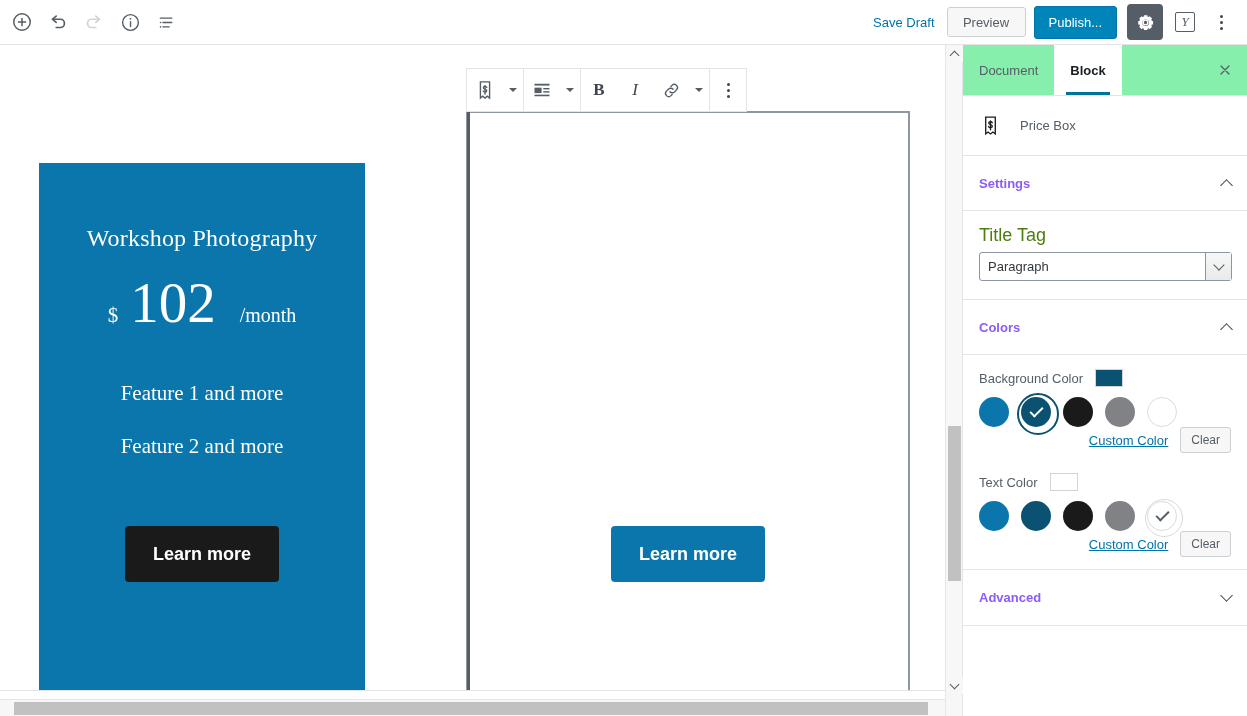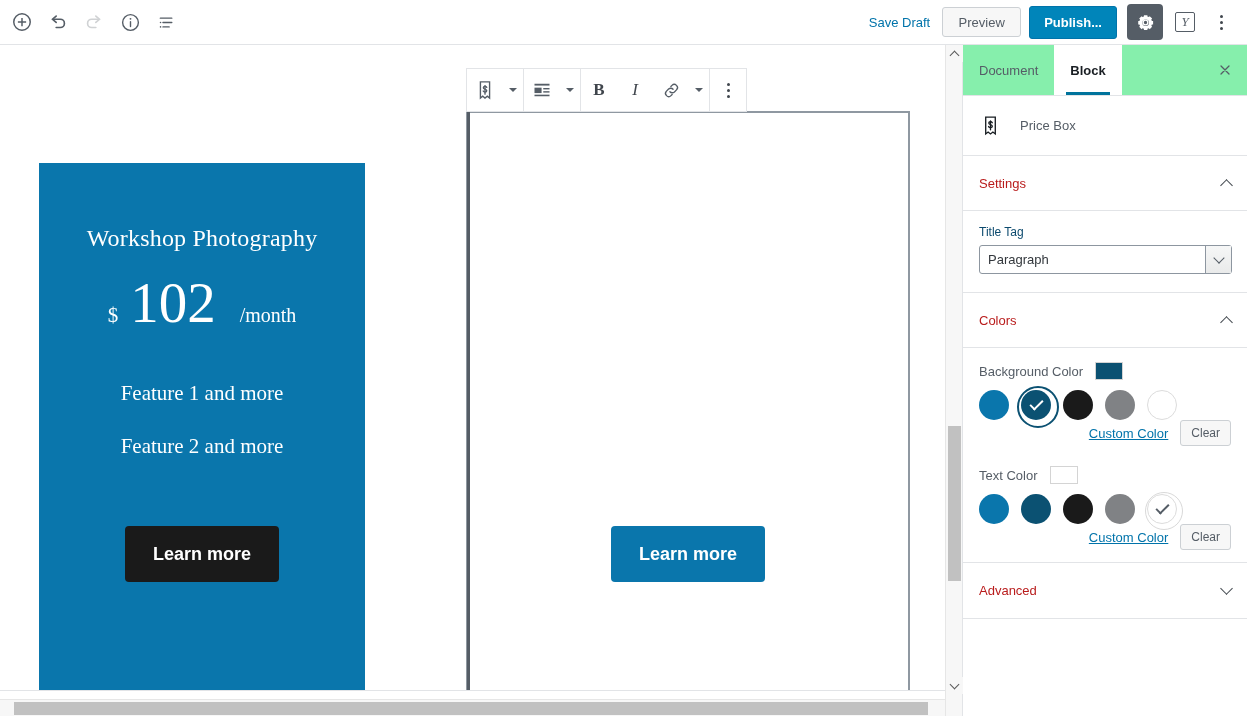--- a/index.html
+++ b/index.html
@@ -41,21 +41,21 @@
   .btn-preview {
     height: 30px; min-width: 79px; padding: 0 12px;
     background: #f7f7f7; border: 1px solid #ccd0d4; border-radius: 3px;
     color: #555d66; font-size: 13px; cursor: pointer;
     display: flex; align-items: center; justify-content: center;
     margin-right: 8px;
   }
   .btn-publish {
     height: 33px; padding: 0 14px;
     background: #0085ba; border: 1px solid #0073aa; border-radius: 3px;
-    color: #ffffff; font-size: 13px; font-weight: 700; cursor: pointer;
+    color: #ffffff; font-size: 13px; font-weight: 400; cursor: pointer;
     display: flex; align-items: center; justify-content: center;
     margin-right: 10px;
   }
   .gear-btn {
     width: 36px; height: 36px; border-radius: 4px;
     background: #555d66; color: #ffffff; border: none; cursor: pointer;
     display: flex; align-items: center; justify-content: center;
     margin-right: 4px;
   }
   .yoast-btn, .kebab-btn {
@@ -242,27 +242,27 @@
   }
   .block-card-icon { color: #191e23; display: flex; align-items: center; }
   .block-card-title { font-size: 13px; color: #555d66; }
 
   .panel-head {
     height: 55px; display: flex; align-items: center;
     padding: 0 16px; cursor: pointer;
     border-bottom: 1px solid #e2e4e7;
     justify-content: space-between;
   }
-  .panel-head .ph-title { font-size: 13px; font-weight: 400; color: #b91c1c; }
+  .panel-head .ph-title { font-size: 13px; font-weight: 700; color: #8b5cf6; }
   .ph-chev { width: 9px; height: 9px; border-left: 1.7px solid #40464d; border-top: 1.7px solid #40464d; }
   .ph-chev.up { transform: rotate(45deg); margin-top: 4px; }
   .ph-chev.down { transform: rotate(-135deg); margin-bottom: 4px; }
 
   .panel-body { padding: 14px 16px 18px 16px; border-bottom: 1px solid #e2e4e7; }
-  .field-label { font-size: 12px; color: #0c4a6e; margin-bottom: 6px; }
+  .field-label { font-size: 18px; color: #4d7c0f; margin-bottom: 6px; }
   .select-wrap {
     position: relative; width: 253px; height: 29px;
     border: 1px solid #8d96a0; border-radius: 3px; background: #ffffff;
     display: flex; align-items: center;
   }
   .select-wrap .sel-text { font-size: 13px; color: #32373c; padding-left: 8px; }
   .sel-arrow {
     position: absolute; right: 0; top: 0; width: 26px; height: 27px;
     background: linear-gradient(#f6f7f7,#e9eaea);
     border-left: 1px solid #8d96a0;

